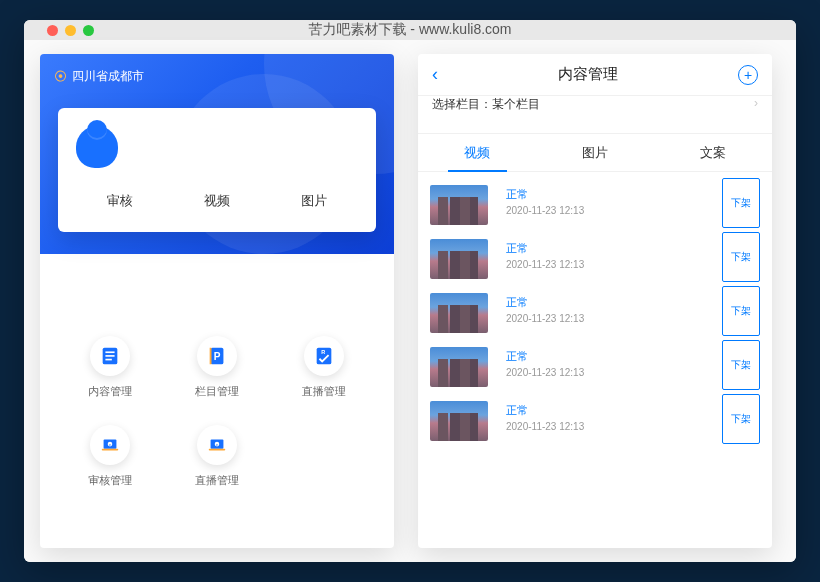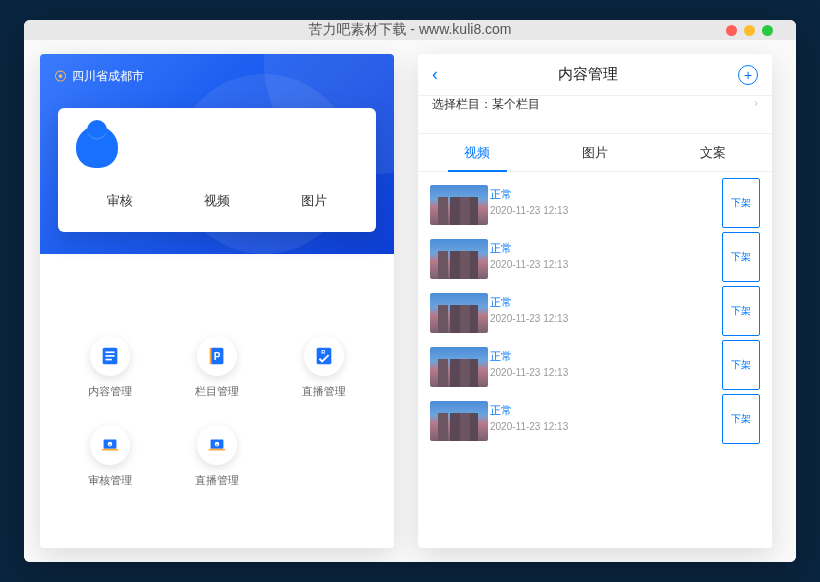--- a/index.html
+++ b/index.html
@@ -22,21 +22,20 @@
       display: flex;
       flex-direction: column;
     }
     .titlebar {
       height: 34px;
       background: #e8e8e8;
       display: flex;
       align-items: center;
       padding: 0 23px;
       position: relative;
-      justify-content: flex-end;
     }
     .dots { display: flex; gap: 7px; }
     .dot { width: 11px; height: 11px; border-radius: 50%; }
     .dot.red { background: #ff5f57; }
     .dot.yellow { background: #ffbd2e; }
     .dot.green { background: #28c840; }
     .titlebar-title {
       position: absolute;
       left: 50%;
       transform: translateX(-50%);
@@ -191,21 +190,21 @@
       content: "";
       position: absolute;
       bottom: -1px;
       left: 25%; right: 25%;
       height: 2px;
       background: #007aff;
     }
     .list { flex: 1; overflow: hidden; padding: 6px 10px 0; }
     .row {
       display: flex;
-      gap: 2px;
+      gap: 18px;
       padding: 7px 2px;
       position: relative;
     }
     .thumb {
       width: 58px; height: 40px;
       background: linear-gradient(180deg, #4a8dd8 0%, #6ba3de 35%, #b87b8c 55%, #7a5f6f 100%);
       border-radius: 2px;
       position: relative;
       overflow: hidden;
     }

